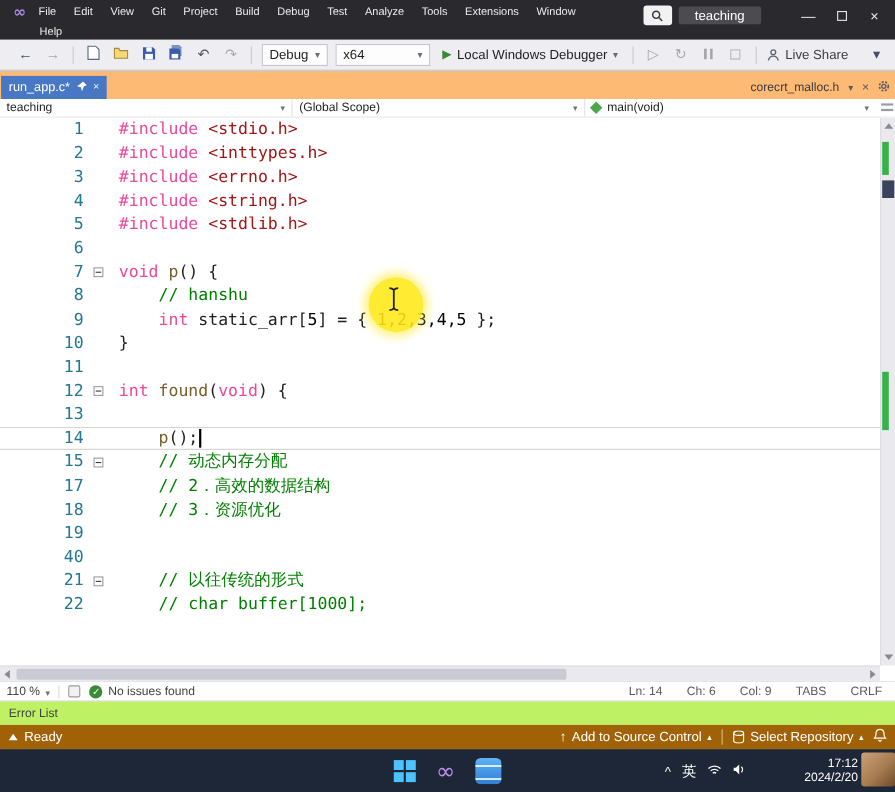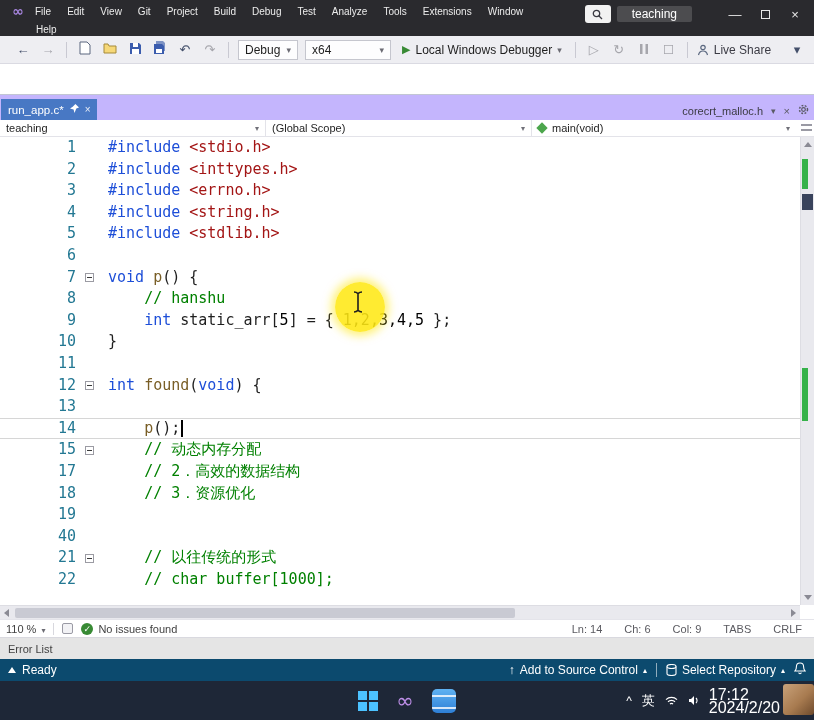--- a/index.html
+++ b/index.html
@@ -25,21 +25,21 @@
   .tb-icon { width:18px; text-align:center; font-size:13px; color:#44506B; }
   .tb-icon.dim { color:#A6A6AC; }
   .tb-sep { width:1px; height:16px; background:#C9C9D2; margin:0 2px; }
   .combo { background:#FDFDFE; border:1px solid #C5C6CE; height:20px; display:flex; align-items:center; padding:0 6px; gap:6px; }
   .combo .caret { color:#6B6B73; font-size:9px; }
   .run-btn { display:flex; align-items:center; gap:5px; padding:0 4px; height:22px; }
   .run-play { color:#388A34; font-size:11px; }
   .live-share { display:flex; align-items:center; gap:5px; color:#3B3B44; }
 
   
-  .tabwell { height:26px; flex:0 0 26px; background:#c4b5fd; position:relative; border-top:1px solid #C2C6D4;margin-top:30px; }
+  .tabwell { height:26px; flex:0 0 26px; background:#fdba74; position:relative; border-top:1px solid #C2C6D4; }
   .doc-tab { position:absolute; left:1px; bottom:0; height:21px; background:#4878C4; color:#FFF; display:flex; align-items:center; gap:6px; padding:0 7px; font-size:11.5px; }
   .tab-icon { font-size:10px; color:#E9EEF8; }
   .tabwell-right { position:absolute; right:5px; bottom:3px; display:flex; align-items:center; gap:8px; font-size:11px; color:#3A3A42; }
 
   
   .navbar { height:17px; flex:0 0 17px; background:#FFFFFF; border-bottom:1px solid #E3E3E9; display:flex; align-items:stretch; font-size:11px; color:#1E1E1E; position:relative; }
   .nav-combo { display:flex; align-items:center; padding:0 6px; border-right:1px solid #E3E3E9; }
   .nav-combo .lbl { flex:1; }
   .nav-combo .caret { color:#717179; font-size:8px; margin-left:8px; }
   .nav-proj { width:266px; } .nav-scope { width:266px; } .nav-member { flex:1; }
@@ -49,21 +49,21 @@
   
   .editor { flex:1 1 auto; position:relative; background:#FFF; overflow:hidden; }
   .code-lines { position:absolute; left:0; top:0; right:14px; bottom:14px; overflow:hidden; }
   .code-row { display:flex; height:21.6px; line-height:21.6px; white-space:pre; font-family:"DejaVu Sans Mono","DejaVu Sans",monospace; font-size:15px; }
   .code-row.current { box-shadow: inset 0 1px 0 #D6D6D6, inset 0 -1px 0 #D6D6D6; }
   .line-num { width:76px; text-align:right; color:#237893; flex:0 0 76px; }
   .fold-margin { width:26px; flex:0 0 26px; display:flex; align-items:center; justify-content:center; }
   .fold-box { width:9px; height:9px; border:1px solid #9B9BA3; background:#FFF; position:relative; }
   .fold-box::after { content:""; position:absolute; left:1px; right:1px; top:3px; height:1px; background:#3A3A3A; }
   .code-text { padding-left:6px; color:#1E1E1E; }
-  .tk-kw { color:#1d4ed8; } .tk-str { color:#A31515; } .tk-fn { color:#795E26; }
+  .tk-kw { color:#ec4899; } .tk-str { color:#A31515; } .tk-fn { color:#795E26; }
   .tk-cmt { color:#008000; } .tk-num { color:#000000; }
 
   .v-scrollbar { position:absolute; top:0; right:0; bottom:14px; width:14px; background:#E9E9EE; border-left:1px solid #DDDDE3; }
   .sb-arrow { position:absolute; left:3px; width:0; height:0; border-left:4px solid transparent; border-right:4px solid transparent; }
   .sb-arrow.up { top:5px; border-bottom:5px solid #8A8A94; }
   .sb-arrow.down { bottom:5px; border-top:5px solid #8A8A94; }
   .sb-mark { position:absolute; }
   .h-scrollbar { position:absolute; left:0; right:14px; bottom:0; height:14px; background:#E9E9EE; border-top:1px solid #DDDDE3; }
   .hb-arrow { position:absolute; top:3px; width:0; height:0; border-top:4px solid transparent; border-bottom:4px solid transparent; }
   .hb-arrow.left { left:4px; border-right:5px solid #8A8A94; }
@@ -79,43 +79,43 @@
   .editor-status { height:18px; flex:0 0 18px; background:#FFF; border-top:1px solid #E4E4EA; display:flex; align-items:center; font-size:11px; color:#424242; padding:0 12px 0 6px; }
   .zoom-combo { display:flex; align-items:flex-end; gap:5px; }
   .zoom-combo .caret { font-size:8px; color:#6B6B73; }
   .es-sep { width:1px; height:12px; background:#D8D8DE; margin:0 8px; }
   .indicator-chip { width:11px; height:11px; border:1px solid #9A9AA4; border-radius:2px; background:#F2F2F5; }
   .health { display:flex; align-items:center; gap:5px; margin-left:8px; }
   .health-dot { width:12px; height:12px; border-radius:50%; background:#388A34; color:#FFF; font-size:9px; line-height:12px; text-align:center; }
   .es-right { margin-left:auto; display:flex; gap:22px; color:#5A5A60; }
 
   
-  .errorlist { height:22px; flex:0 0 22px; background:#e5e5e5; border-top:1px solid #D9D9DF; display:flex; align-items:center; padding-left:8px; font-size:11px; color:#424242; }
-
-  
-  .statusbar { height:22px; flex:0 0 22px; background:#0c4a6e; color:#FFF; display:flex; align-items:center; font-size:12px; padding:0 8px; }
+  .errorlist { height:22px; flex:0 0 22px; background:#bef264; border-top:1px solid #D9D9DF; display:flex; align-items:center; padding-left:8px; font-size:11px; color:#424242; }
+
+  
+  .statusbar { height:22px; flex:0 0 22px; background:#a16207; color:#FFF; display:flex; align-items:center; font-size:12px; padding:0 8px; }
   .sb-left { display:flex; align-items:center; gap:6px; }
   .tasks-icon { width:0; height:0; border-left:4px solid transparent; border-right:4px solid transparent; border-bottom:6px solid #FFF; }
   .sb-right { margin-left:auto; display:flex; align-items:center; gap:9px; }
   .sb-group { display:flex; align-items:center; gap:5px; }
   .sb-caret { font-size:8px; }
   .sb-div { width:1px; height:14px; background:rgba(255,255,255,0.55); }
 
   
   .taskbar { height:39px; flex:0 0 39px; background:#1E2737; position:relative; display:flex; align-items:center; }
   .tb-center { position:absolute; left:0; right:0; display:flex; justify-content:center; gap:18px; align-items:center; }
   .win-logo { display:grid; grid-template-columns:9px 9px; grid-template-rows:9px 9px; gap:2px; }
   .win-logo span { background:#4CC2FF; }
   .vs-task { font-size:21px; color:#BE8FE8; font-family:"DejaVu Sans",sans-serif; line-height:24px; }
   .np-task { width:24px; height:24px; border-radius:5px; background:linear-gradient(#5FB2F2,#2E7FD6);
        background-image:repeating-linear-gradient(#ffffff00 0 6px, #FFFFFFCC 6px 8px, #ffffff00 8px 12px), linear-gradient(#5FB2F2,#2E7FD6); }
   .tray { position:absolute; right:34px; top:0; bottom:0; display:flex; align-items:center; gap:10px; color:#FFF; }
   .tray .chev { font-size:12px; }
   .ime { font-size:13px; }
-  .clock { text-align:left; font-size:16px; line-height:13px; }
+  .clock { text-align:right; font-size:11px; line-height:13px;margin-left:44px; }
   .avatar { position:absolute; right:0; top:3px; width:31px; height:31px; border-radius:3px;
        background:linear-gradient(135deg,#C9A27A 0%,#A87B50 55%,#6E4A2C 100%); }
 </style>
 </head>
 <body>
 
 <div class="app">
 
   <div class="titlebar">
     <div class="tb-row1">

